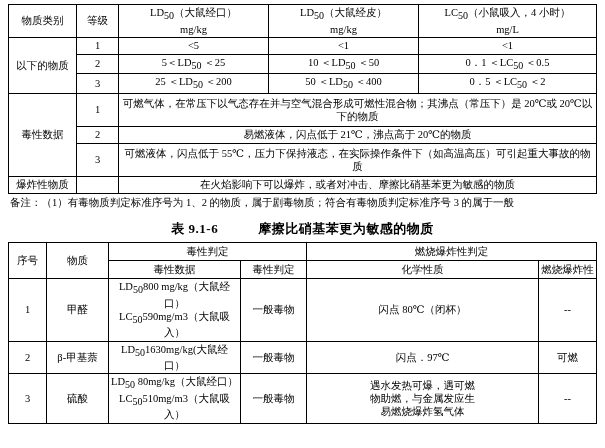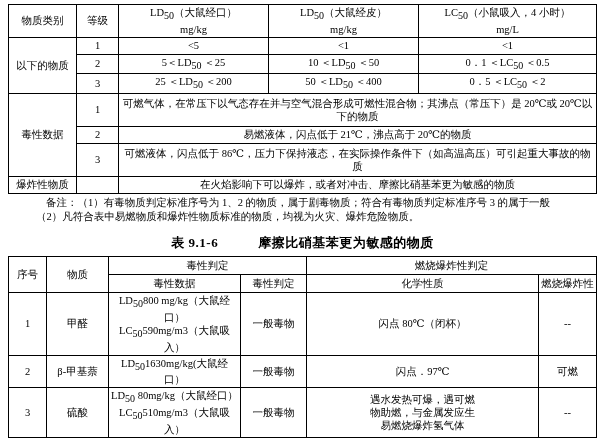--- a/index.html
+++ b/index.html
@@ -53,21 +53,21 @@
   .t1 td { height: 14px; }
   .t1 .tall { height: 30px; }
 
   .note {
     font-size: 10.5px;
     line-height: 1.35;
     margin-top: 2px;
     padding-left: 2px;
   }
   .note .ind { display: block; padding-left: 26px; text-indent: 0; }
-  .note .ln { display: block; margin-left: 36px; }
+  .note .ln { display: block; }
 
   .spacer { height: 8px; }
 
   .t2 td { height: 15px; }
   .t2 .big { height: 32px; }
 
   .multi { line-height: 1.2; }
 </style>
 </head>
 <body>
@@ -125,34 +125,33 @@
         <td class="c" rowspan="3">毒性数据</td>
         <td class="c tall">1</td>
         <td class="l tall" colspan="3">可燃气体，在常压下以气态存在并与空气混合形成可燃性混合物；其沸点（常压下）是 20℃或 20℃以下的物质</td>
       </tr>
       <tr>
         <td class="c">2</td>
         <td class="l" colspan="3">易燃液体，闪点低于 21℃，沸点高于 20℃的物质</td>
       </tr>
       <tr>
         <td class="c tall">3</td>
-        <td class="l tall" colspan="3">可燃液体，闪点低于 86℃，压力下保持液态，在实际操作条件下（如高温高压）可引起重大事故的物质</td>
+        <td class="l tall" colspan="3">可燃液体，闪点低于 55℃，压力下保持液态，在实际操作条件下（如高温高压）可引起重大事故的物质</td>
       </tr>
 
       <tr>
         <td class="c">爆炸性物质</td>
         <td class="c"></td>
         <td class="l" colspan="3">在火焰影响下可以爆炸，或者对冲击、摩擦比硝基苯更为敏感的物质</td>
       </tr>
     </tbody>
   </table>
 
   <div class="note">
     <span class="ln">备注：（1）有毒物质判定标准序号为 1、2 的物质，属于剧毒物质；符合有毒物质判定标准序号 3 的属于一般</span>
-    <span class="ind">（2）凡符合表中易燃物质和爆炸性物质标准的物质，均视为火灾、爆炸危险物质。</span>
   </div>
 
   <div class="spacer"></div>
 
   <div class="caption">
     <span class="cap-num">表 9.1-6</span><span class="cap-gap"></span><span>摩擦比硝基苯更为敏感的物质</span>
   </div>
 
   <table class="grid t2">
     <colgroup>

